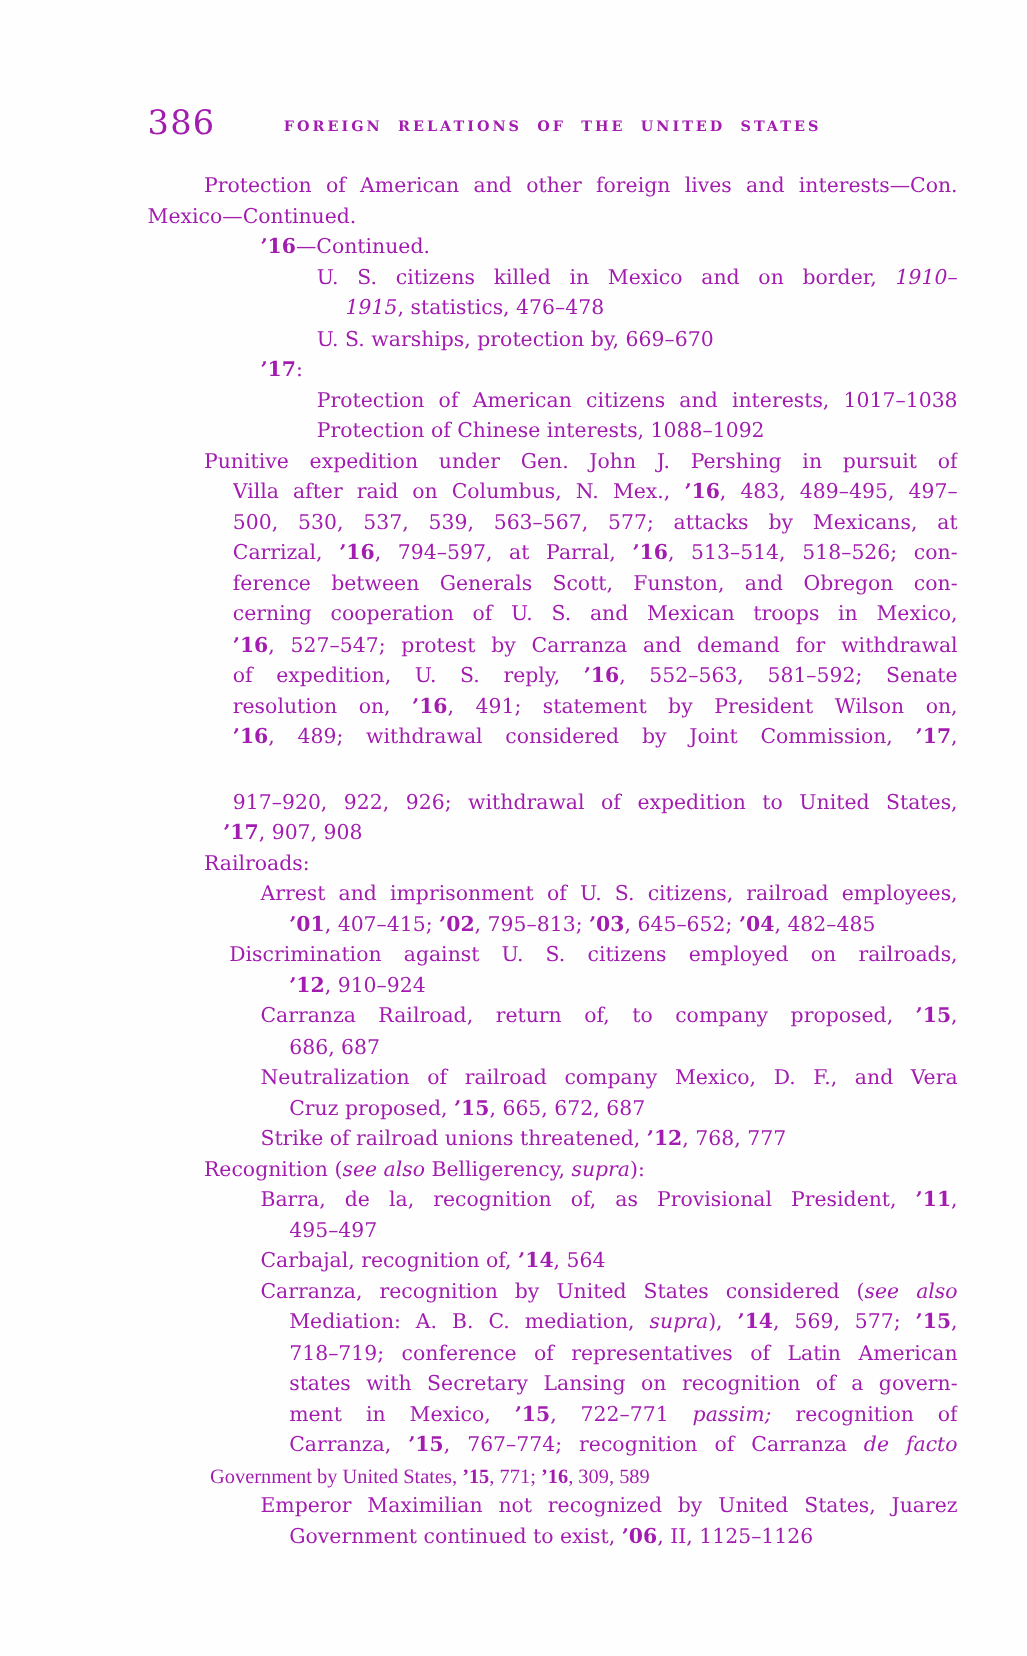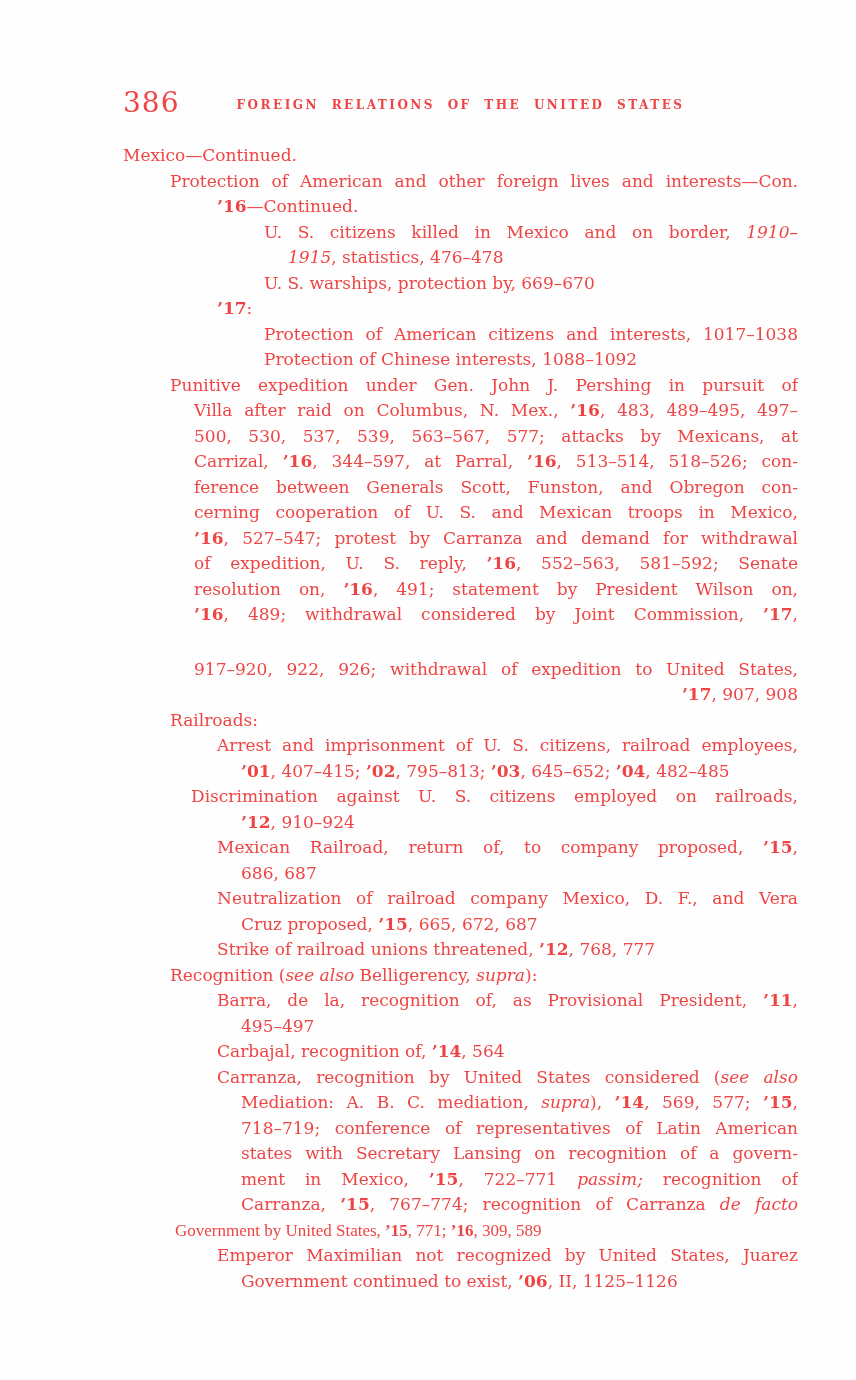--- a/index.html
+++ b/index.html
@@ -6,21 +6,21 @@
     margin: 0;
     padding: 0;
     background: #ffffff;
   }
   .page {
     position: relative;
     width: 856px;
     height: 1380px;
     background: #fefefe;
     font-family: "DejaVu Serif", serif;
-    color: #ef4444;
+    color: #a21caf;
     overflow: hidden;
   }
   .header {
     position: absolute;
     left: 123px;
     top: 88px;
     width: 675px;
     height: 34px;
   }
   .pagenum {
@@ -66,47 +66,47 @@
 </style>
 </head>
 <body>
 
 <div class="page">
   <div class="header">
     <span class="pagenum">386</span>
     <span class="running-head">FOREIGN RELATIONS OF THE UNITED STATES</span>
   </div>
   <div class="text">
+      <div class="line just" style="margin-left: 47px;"><span>Protection of American and other foreign lives and interests—Con.</span></div>
       <div class="line" style="margin-left: 0px;"><span>Mexico—Continued.</span></div>
-      <div class="line just" style="margin-left: 47px;"><span>Protection of American and other foreign lives and interests—Con.</span></div>
       <div class="line" style="margin-left: 94px;"><span class="b">’16</span><span>—Continued.</span></div>
       <div class="line just" style="margin-left: 141px;"><span>U. S. citizens killed in Mexico and on border, </span><span class="i">1910–</span></div>
       <div class="line" style="margin-left: 165px;"><span class="i">1915</span><span>, statistics, 476–478</span></div>
       <div class="line" style="margin-left: 141px;"><span>U. S. warships, protection by, 669–670</span></div>
       <div class="line" style="margin-left: 94px;"><span class="b">’17</span><span>:</span></div>
       <div class="line just" style="margin-left: 141px;"><span>Protection of American citizens and interests, 1017–1038</span></div>
       <div class="line" style="margin-left: 141px;"><span>Protection of Chinese interests, 1088–1092</span></div>
       <div class="line just" style="margin-left: 47px;"><span>Punitive expedition under Gen. John J. Pershing in pursuit of</span></div>
       <div class="line just" style="margin-left: 71px;"><span>Villa after raid on Columbus, N. Mex., </span><span class="b">’16</span><span>, 483, 489–495, 497–</span></div>
       <div class="line just" style="margin-left: 71px;"><span>500, 530, 537, 539, 563–567, 577; attacks by Mexicans, at</span></div>
-      <div class="line just" style="margin-left: 71px;"><span>Carrizal, </span><span class="b">’16</span><span>, 344–597, at Parral, </span><span class="b">’16</span><span>, 513–514, 518–526; con-</span></div>
+      <div class="line just" style="margin-left: 71px;"><span>Carrizal, </span><span class="b">’16</span><span>, 794–597, at Parral, </span><span class="b">’16</span><span>, 513–514, 518–526; con-</span></div>
       <div class="line just" style="margin-left: 71px;"><span>ference between Generals Scott, Funston, and Obregon con-</span></div>
       <div class="line just" style="margin-left: 71px;"><span>cerning cooperation of U. S. and Mexican troops in Mexico,</span></div>
       <div class="line just" style="margin-left: 71px;"><span class="b">’16</span><span>, 527–547; protest by Carranza and demand for withdrawal</span></div>
       <div class="line just" style="margin-left: 71px;"><span>of expedition, U. S. reply, </span><span class="b">’16</span><span>, 552–563, 581–592; Senate</span></div>
       <div class="line just" style="margin-left: 71px;"><span>resolution on, </span><span class="b">’16</span><span>, 491; statement by President Wilson on,</span></div>
       <div class="line just" style="margin-left: 71px;"><span class="b">’16</span><span>, 489; withdrawal considered by Joint Commission, </span><span class="b">’17</span><span>,</span></div>
       <div class="line just" style="margin-left: 71px; margin-top: 29px;"><span>917–920, 922, 926; withdrawal of expedition to United States,</span></div>
-      <div class="line" style="margin-left: 63px; text-align: right;"><span class="b">’17</span><span>, 907, 908</span></div>
+      <div class="line" style="margin-left: 63px;"><span class="b">’17</span><span>, 907, 908</span></div>
       <div class="line" style="margin-left: 47px;"><span>Railroads:</span></div>
       <div class="line just" style="margin-left: 94px;"><span>Arrest and imprisonment of U. S. citizens, railroad employees,</span></div>
       <div class="line" style="margin-left: 118px;"><span class="b">’01</span><span>, 407–415; </span><span class="b">’02</span><span>, 795–813; </span><span class="b">’03</span><span>, 645–652; </span><span class="b">’04</span><span>, 482–485</span></div>
       <div class="line just" style="margin-left: 68px;"><span>Discrimination against U. S. citizens employed on railroads,</span></div>
       <div class="line" style="margin-left: 118px;"><span class="b">’12</span><span>, 910–924</span></div>
-      <div class="line just" style="margin-left: 94px;"><span>Mexican Railroad, return of, to company proposed, </span><span class="b">’15</span><span>,</span></div>
+      <div class="line just" style="margin-left: 94px;"><span>Carranza Railroad, return of, to company proposed, </span><span class="b">’15</span><span>,</span></div>
       <div class="line" style="margin-left: 118px;"><span>686, 687</span></div>
       <div class="line just" style="margin-left: 94px;"><span>Neutralization of railroad company Mexico, D. F., and Vera</span></div>
       <div class="line" style="margin-left: 118px;"><span>Cruz proposed, </span><span class="b">’15</span><span>, 665, 672, 687</span></div>
       <div class="line" style="margin-left: 94px;"><span>Strike of railroad unions threatened, </span><span class="b">’12</span><span>, 768, 777</span></div>
       <div class="line" style="margin-left: 47px;"><span>Recognition (</span><span class="i">see also</span><span> Belligerency, </span><span class="i">supra</span><span>):</span></div>
       <div class="line just" style="margin-left: 94px;"><span>Barra, de la, recognition of, as Provisional President, </span><span class="b">’11</span><span>,</span></div>
       <div class="line" style="margin-left: 118px;"><span>495–497</span></div>
       <div class="line" style="margin-left: 94px;"><span>Carbajal, recognition of, </span><span class="b">’14</span><span>, 564</span></div>
       <div class="line just" style="margin-left: 94px;"><span>Carranza, recognition by United States considered (</span><span class="i">see also</span></div>
       <div class="line just" style="margin-left: 118px;"><span>Mediation: A. B. C. mediation, </span><span class="i">supra</span><span>), </span><span class="b">’14</span><span>, 569, 577; </span><span class="b">’15</span><span>,</span></div>

